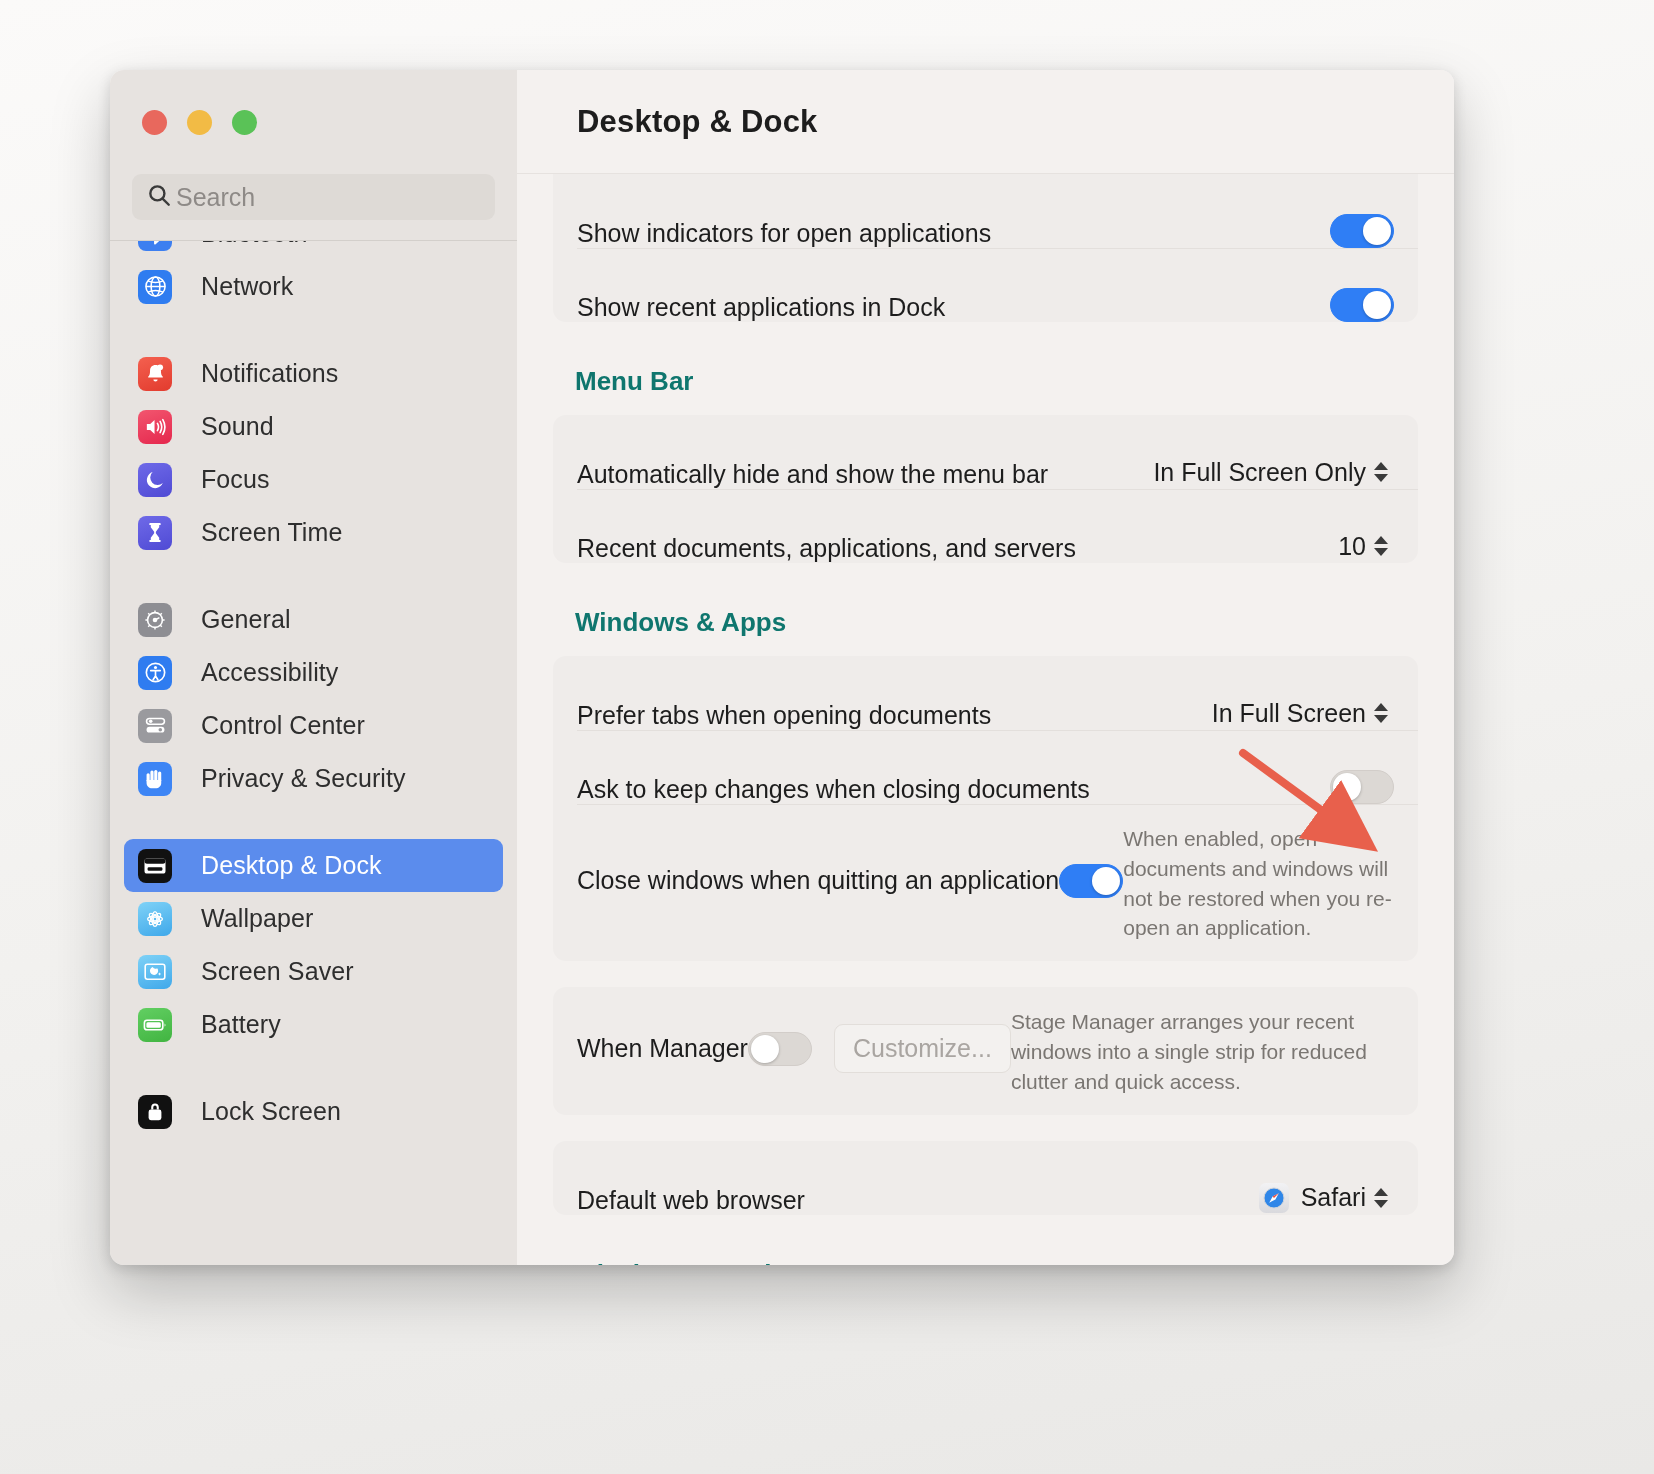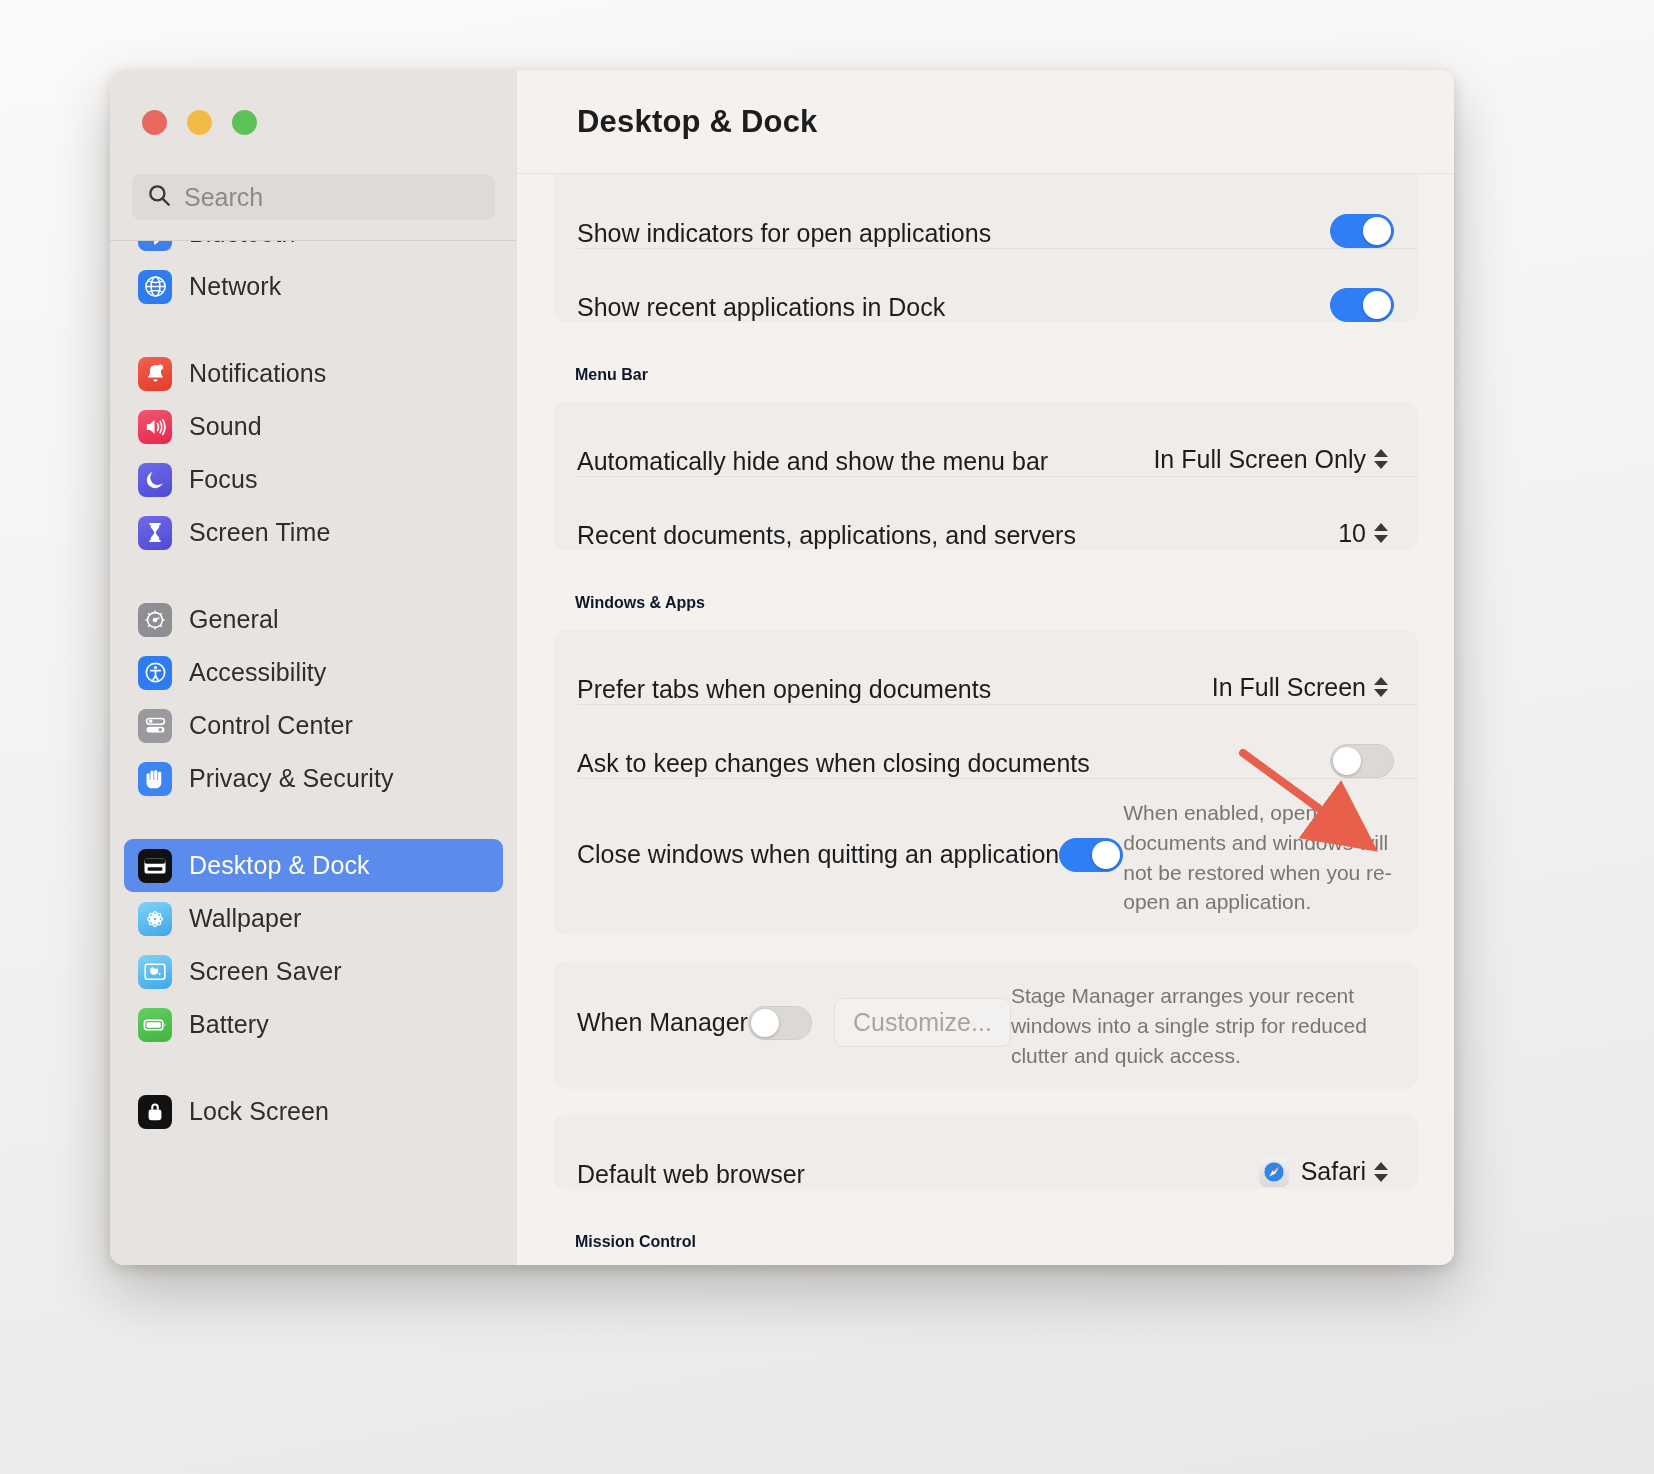--- a/index.html
+++ b/index.html
@@ -45,21 +45,21 @@
   .dot.yellow { background: #f2bb45; }
   .dot.green  { background: #5ac257; }
 
   #search-wrap { padding: 0 22px 20px 22px; }
   #search-box {
     height: 46px;
     background: #dedad6;
     border-radius: 9px;
     display: flex; align-items: center;
     padding: 0 14px;
-    gap: 12px;
+    gap: 4px;
   }
   #search-box svg { flex-shrink: 0; }
   #search-input {
     border: none; outline: none; background: transparent;
     font-family: "Liberation Sans", sans-serif;
     font-size: 25px; color: #2f2f2f;
     width: 100%;
   }
   #search-input::placeholder { color: #8e8a87; }
 
@@ -83,20 +83,21 @@
     padding: 0 14px;
     border-radius: 9px;
     cursor: default;
   }
   .nav-item.selected { background: #5b8ced; }
   .nav-item .label {
     font-size: 25px;
     color: #2e2e2e;
     letter-spacing: .1px;
     white-space: nowrap;
+    margin-left: 12px;
   }
   .nav-item.selected .label { color: #ffffff; }
 
   .app-icon {
     width: 34px; height: 34px;
     border-radius: 8px;
     flex-shrink: 0;
     display: flex; align-items: center; justify-content: center;
     position: relative;
     overflow: hidden;
@@ -128,23 +129,23 @@
 
   #content {
     flex: 1;
     overflow: hidden;
     padding: 0 36px 0 36px;
     position: relative;
   }
   #content-inner { padding-top: 0; }
 
   .section-title {
-    font-size: 16px;
+    font-size: 26px;
     font-weight: bold;
-    color: #0f172a;
+    color: #0f766e;
     margin: 44px 0 18px 22px;
   }
 
   .card {
     background: #efecea;
     border-radius: 13px;
     overflow: hidden;
   }
   .card.top-clipped {
     border-top-left-radius: 0;

